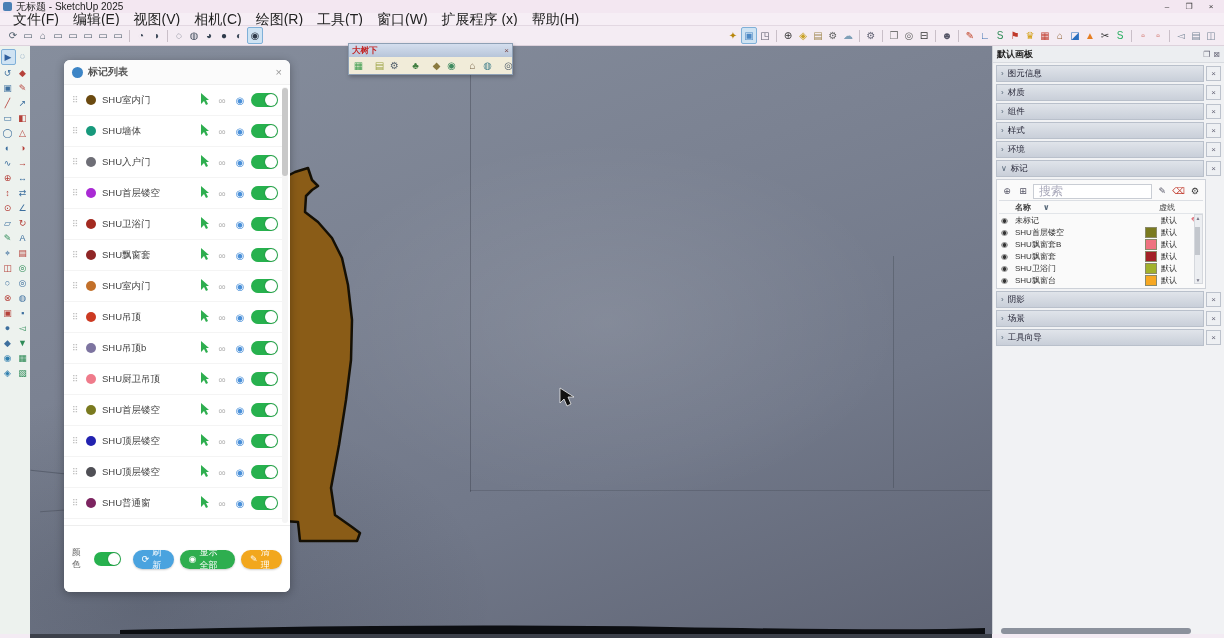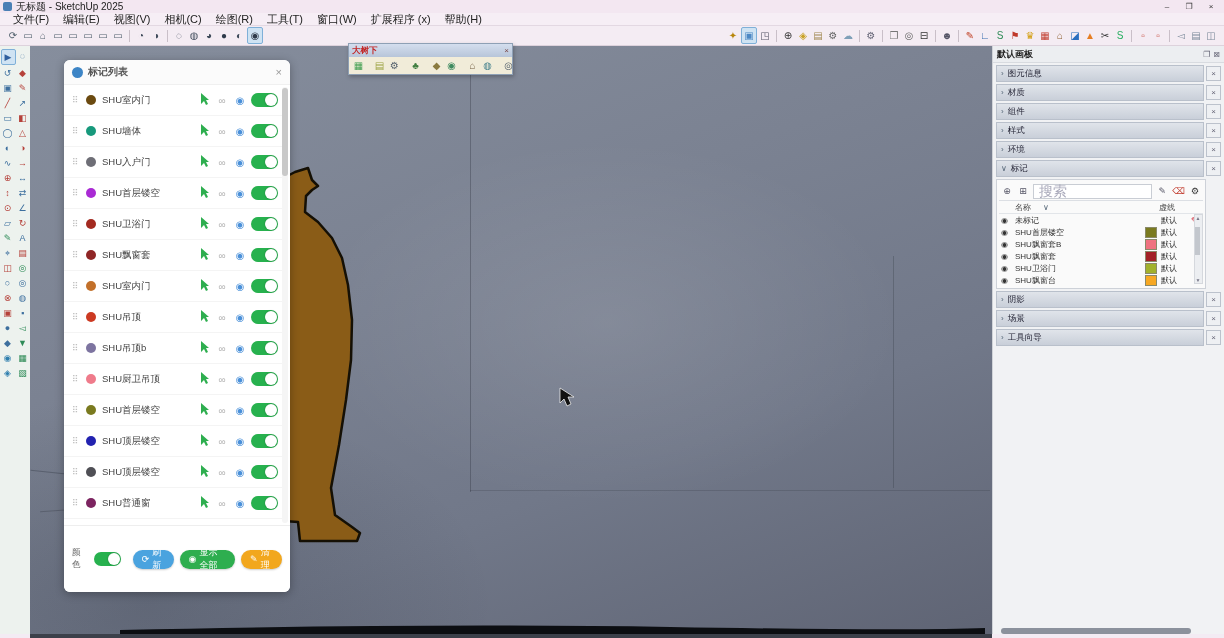--- a/index.html
+++ b/index.html
@@ -4,21 +4,21 @@
 <style>
   html,body{margin:0;padding:0;background:#dfe3e8;font-family:"Liberation Sans","DejaVu Sans",sans-serif;}
   #app{position:relative;width:1224px;height:638px;overflow:hidden;background:#f3ebf3;}
   
   .titlebar{position:absolute;left:0;top:0;width:100%;height:13px;background:#f3e7f1;display:flex;align-items:center;font-size:9px;color:#333;}
   .appicon{width:9px;height:9px;margin:0 4px 0 3px;border-radius:2px;background:#4a7fb5;}
   .wtitle{flex:1;font-size:10px;color:#222;}
   .wbtns{display:flex;gap:0;margin-right:2px;}
   .wbtn{width:22px;height:12px;text-align:center;font-size:8px;line-height:12px;color:#333;}
   .menubar{position:absolute;left:0;top:13px;width:100%;height:13px;background:#f6eef5;display:flex;align-items:center;gap:0;padding-left:6px;box-sizing:border-box;border-bottom:1px solid #e3d8e2;}
-  .menu-item{font-size:11px;color:#222;padding:0 7px;line-height:13px;}
+  .menu-item{font-size:14px;color:#222;padding:0 7px;line-height:13px;}
   .toolbar{position:absolute;left:0;top:26px;width:100%;height:20px;background:#f4ecf3;border-bottom:1px solid #ddd2dc;display:flex;align-items:center;padding:0 6px;box-sizing:border-box;}
   .toolbar .spacer{flex:1;}
   .iconstrip{display:flex;align-items:center;gap:1px;}
   .ic{display:inline-block;min-width:14px;text-align:center;font-size:10px;line-height:15px;color:#4a5a6a;}
   .ic.active{background:#cfe3f3;border:1px solid #7fb0d8;border-radius:2px;}
   .sep{display:inline-block;width:1px;height:12px;background:#c9bfc8;margin:0 3px;}
   
   .palette{position:absolute;left:0;top:46px;width:30px;bottom:4px;background:#edf2ee;border-right:1px solid #d8ddd8;display:grid;grid-template-columns:14px 14px;justify-content:center;align-content:start;gap:1px 1px;padding-top:3px;}
   .palette .ic{min-width:13px;font-size:9px;line-height:14px;}
   
@@ -69,25 +69,25 @@
   .tray-title{flex:1;font-size:9px;font-weight:bold;color:#222;}
   .tray-hicons{display:flex;gap:3px;font-size:8px;color:#667;}
   .secrow{display:flex;align-items:center;gap:2px;margin:2px 3px 0 3px;}
   .sec{flex:1;height:15px;background:linear-gradient(#e0e4ea,#c9cfd9);border:1px solid #b9c0cb;display:flex;align-items:center;gap:4px;padding:0 4px;font-size:8.5px;color:#223;}
   .chev{font-size:8px;color:#567;}
   .xbox{width:13px;height:13px;border:1px solid #bcc2cc;background:#eef0f3;font-size:8px;color:#667;display:flex;align-items:center;justify-content:center;}
   .tagsblock{margin:2px 18px 2px 3px;background:#fafafa;border:1px solid #cdd1d8;padding:2px;position:relative;}
   .tagsbar{height:18px;display:flex;align-items:center;gap:4px;padding:0 2px;}
   .tagsbar .ic{min-width:12px;font-size:9px;}
   .tsearch{flex:1;height:13px;border:1px solid #c9cdd4;background:#fff;display:flex;align-items:center;padding:0 3px;}
-  .tsearch input{border:none;outline:none;width:100%;font-size:14px;font-family:Liberation Sans, sans-serif;background:transparent;color:#333;}
+  .tsearch input{border:none;outline:none;width:100%;font-size:12px;font-family:Liberation Serif, serif;background:transparent;color:#333;}
   .tsearch input::placeholder{color:#aab;}
   .ttable{border-top:1px solid #dcdfe4;}
   .thead{display:flex;align-items:center;height:12px;font-size:8px;color:#444;border-bottom:1px solid #e2e5e9;padding:0 2px;}
-  .th-name{flex:1;display:flex;gap:12px;align-items:center;padding-left:14px;}
+  .th-name{flex:1;display:flex;gap:12px;align-items:center;padding-left:14px;font-weight:bold;}
   .th-dash{width:42px;}
   .ttr{display:flex;align-items:center;height:12px;font-size:8px;color:#333;padding:0 2px;}
   .teye{width:14px;font-size:8px;color:#333;text-align:left;}
   .tname{flex:1;white-space:nowrap;overflow:hidden;}
   .tswatch{width:10px;height:9px;border:1px solid #8a8a6a;margin-right:4px;flex:none;}
   .tdash{width:30px;}
   .tpencil{width:10px;font-size:8px;color:#c23;}
   .ttscroll{position:absolute;right:2px;top:34px;bottom:4px;width:7px;background:#eceef1;border:1px solid #d5d8dd;}
   .ttthumb{position:absolute;left:0;top:12px;width:5px;height:28px;background:#c3c7cd;}
   .ttarrow{position:absolute;left:0;width:6px;font-size:5px;color:#778;text-align:center;}

